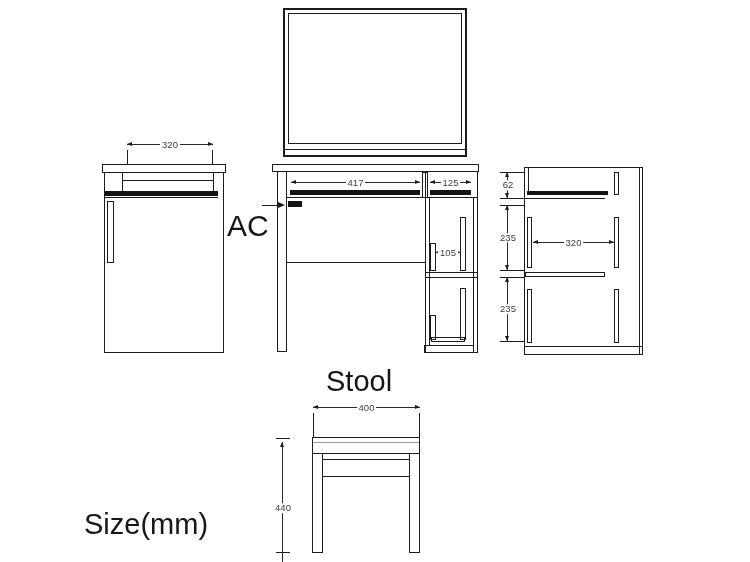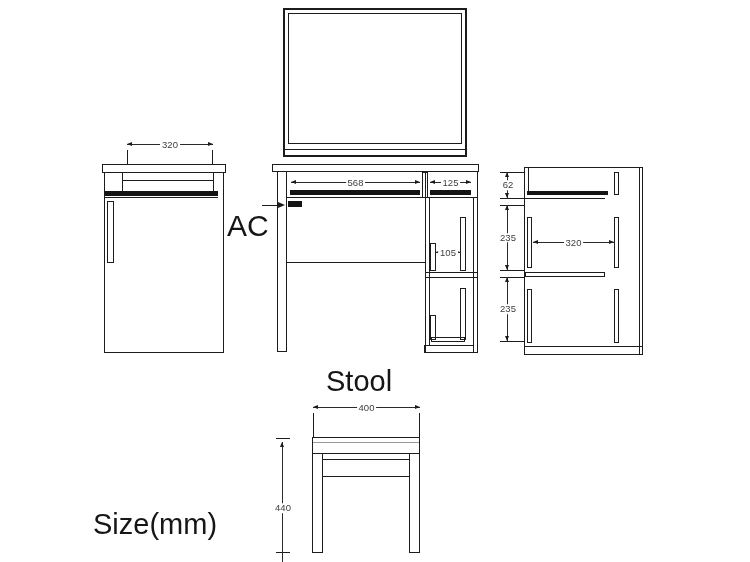--- a/index.html
+++ b/index.html
@@ -32,21 +32,21 @@
   .ac-arrowhead { position:absolute; width:0; height:0;
     border-top:3px solid transparent; border-bottom:3px solid transparent; border-left:7px solid #1c1c1c; }
 </style>
 </head>
 <body>
 
 <div id="canvas">
 
   <div class="lbl" style="left:227px; top:187px; font-size:30px;margin-top:23px;">AC</div>
   <div class="lbl" style="left:326px; top:366px; font-size:29px;">Stool</div>
-  <div class="lbl" style="left:84px; top:509px; font-size:29px;margin-left:9px;">Size(mm)</div>
+  <div class="lbl" style="left:84px; top:509px; font-size:29px;">Size(mm)</div>
 
   <div class="hdim" style="left:127px; top:140px; width:86px;">
     <span class="line"></span>
     <span class="al"></span>
     <span class="ar"></span>
     <span class="dtx">320</span>
   </div>
   <div class="vline" style="left:127px; top:150px; height:15px;"></div>
   <div class="vline" style="left:212px; top:150px; height:15px;"></div>
 
@@ -68,21 +68,21 @@
 
   <div class="fill" style="left:290px; top:190px; width:130px; height:5px;"></div>
   <div class="fill" style="left:430px; top:190px; width:41px; height:5px;"></div>
   <div class="hline" style="left:287px; top:197px; width:191px;"></div>
   <div class="rect" style="left:422px; top:172px; width:6px; height:26px;"></div>
 
   <div class="hdim" style="left:291px; top:178px; width:129px;">
     <span class="line"></span>
     <span class="al"></span>
     <span class="ar"></span>
-    <span class="dtx">568</span>
+    <span class="dtx">417</span>
   </div>
   <div class="hdim" style="left:430px; top:178px; width:41px;">
     <span class="line"></span>
     <span class="al"></span>
     <span class="ar"></span>
     <span class="dtx">125</span>
   </div>
 
   <div class="rect noTop" style="left:425px; top:172px; width:53px; height:181px;"></div>
   <div class="vline" style="left:429px; top:198px; height:147px;"></div>

